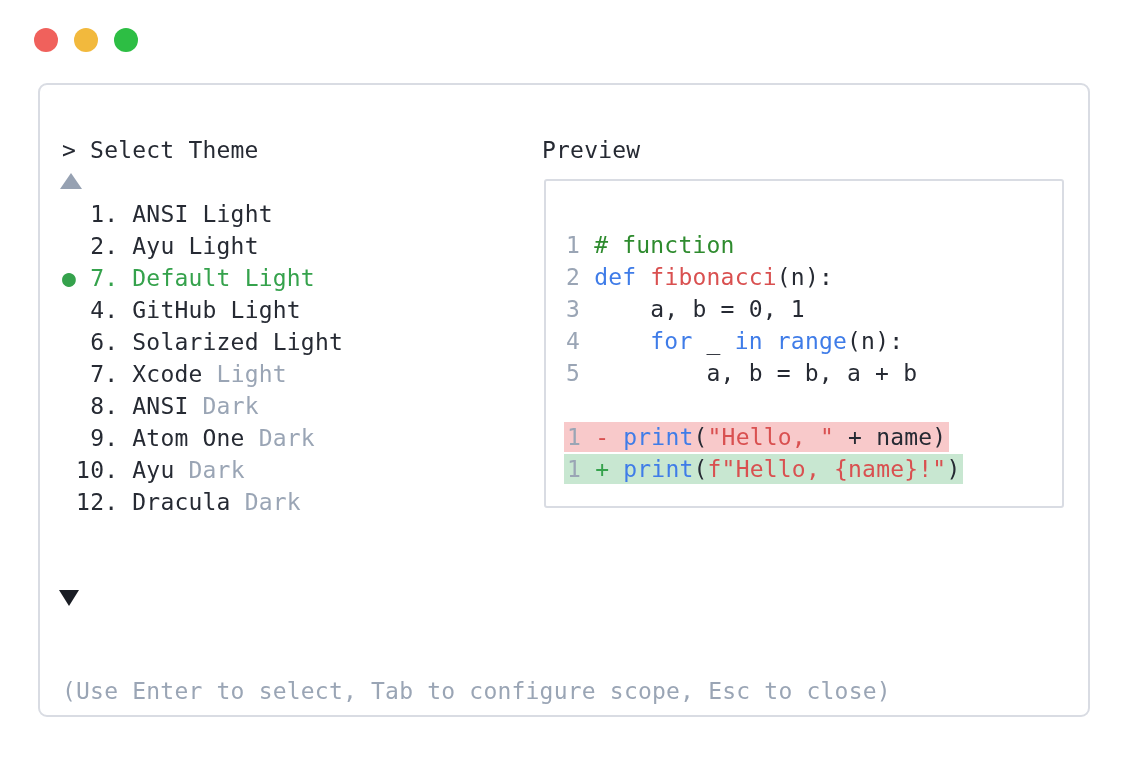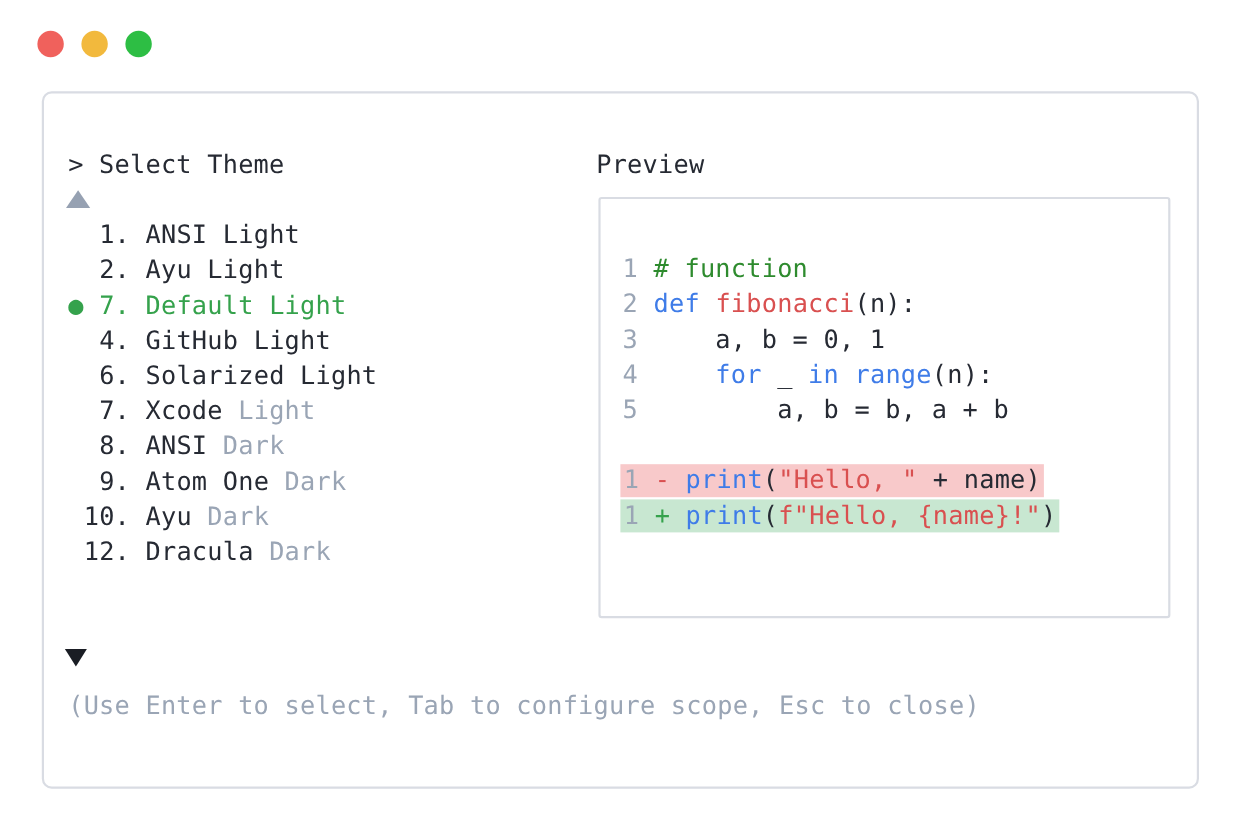--- a/index.html
+++ b/index.html
@@ -20,24 +20,24 @@
   .dot.d1{left:74px;background:var(--dot-yellow);}
   .dot.d2{left:114px;background:var(--dot-green);}
 
   .panel{
     position:absolute;left:38px;top:83px;width:1052px;height:634px;
     box-sizing:border-box;border:2px solid var(--border);border-radius:9px;background:#fff;
   }
   .mono-row{height:32px;line-height:32px;white-space:pre;letter-spacing:0.2px;}
   .prompt{position:absolute;left:22px;top:49px;color:var(--dark);}
   .list{position:absolute;left:8px;top:113px;}
-  .hint{position:absolute;left:22px;top:541px;color:var(--gray);text-align:right;}
+  .hint{position:absolute;left:22px;top:590px;color:var(--gray);text-align:right;}
   .preview-label{position:absolute;left:502px;top:49px;color:var(--dark);}
   .preview-box{
-    position:absolute;left:504px;top:94px;width:520px;height:383px;
+    position:absolute;left:504px;top:94px;width:520px;height:329px;
     box-sizing:border-box;border:2px solid var(--border);border-radius:3px;background:#fff;text-decoration:underline;
   }
   .code{position:absolute;left:20px;top:48px;}
   .tri{position:absolute;width:0;height:0;}
   .tri-up{left:20px;top:88px;border-left:11px solid transparent;border-right:11px solid transparent;border-bottom:16px solid var(--tri-up);}
   .tri-down{left:19px;top:505px;border-left:10px solid transparent;border-right:10px solid transparent;border-top:16px solid var(--tri-down);}
 
   .c-dark{color:var(--dark);}
   .c-gray{color:var(--gray);}
   .c-blue{color:var(--blue);}

